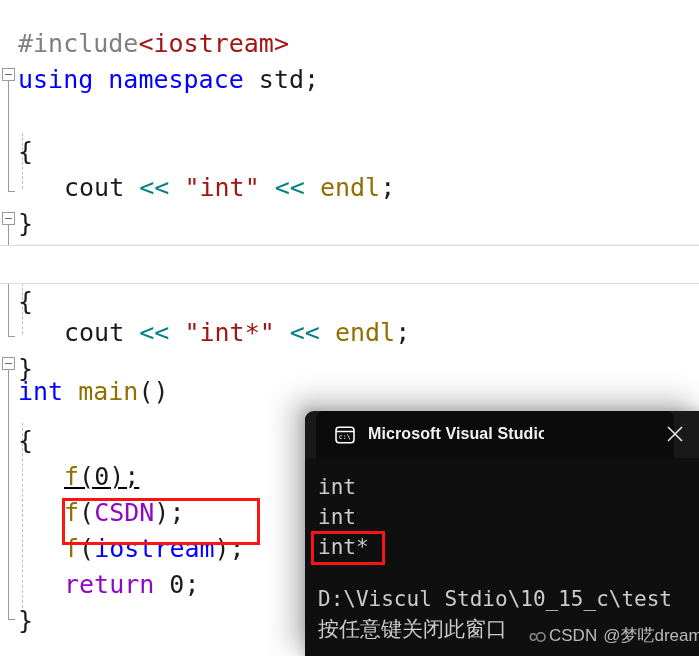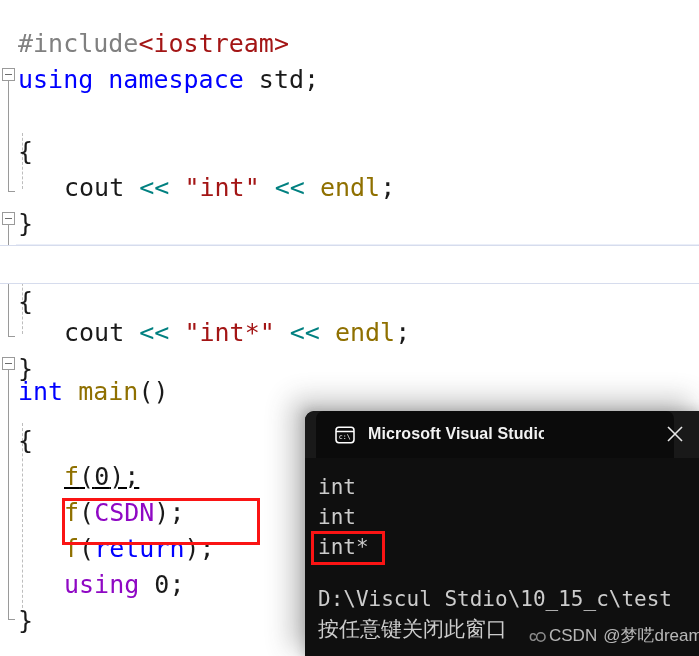--- a/index.html
+++ b/index.html
@@ -273,24 +273,24 @@
     <div class="code-line" style="top:387px;">
       <span class="code-text"><span class="t-plain">{</span></span>
     </div>
     <div class="code-line" style="top:423px;">
       <span class="code-text" style="left:64px;text-decoration:underline;"><span class="t-fn">f</span><span class="t-plain">(</span><span class="t-num">0</span><span class="t-plain">);</span></span>
     </div>
     <div class="code-line" style="top:459px;">
       <span class="code-text" style="left:64px;"><span class="t-fn">f</span><span class="t-plain">(</span><span class="t-macro">CSDN</span><span class="t-plain">);</span></span>
     </div>
     <div class="code-line" style="top:495px;">
-      <span class="code-text" style="left:64px;"><span class="t-fn">f</span><span class="t-plain">(</span><span class="t-key">return</span><span class="t-plain">);</span></span>
+      <span class="code-text" style="left:64px;"><span class="t-fn">f</span><span class="t-plain">(</span><span class="t-key">iostream</span><span class="t-plain">);</span></span>
     </div>
     <div class="code-line" style="top:531px;">
-      <span class="code-text" style="left:64px;"><span class="t-ctrl">using </span><span class="t-num">0</span><span class="t-plain">;</span></span>
+      <span class="code-text" style="left:64px;"><span class="t-ctrl">return </span><span class="t-num">0</span><span class="t-plain">;</span></span>
     </div>
     <div class="code-line" style="top:567px;">
       <span class="code-text"><span class="t-plain">}</span></span>
     </div>
 
     <div class="redbox" style="left:62px;top:498px;width:198px;height:47px;"></div>
   </div>
 
   <div id="console">
     <div id="console-titlebar">

